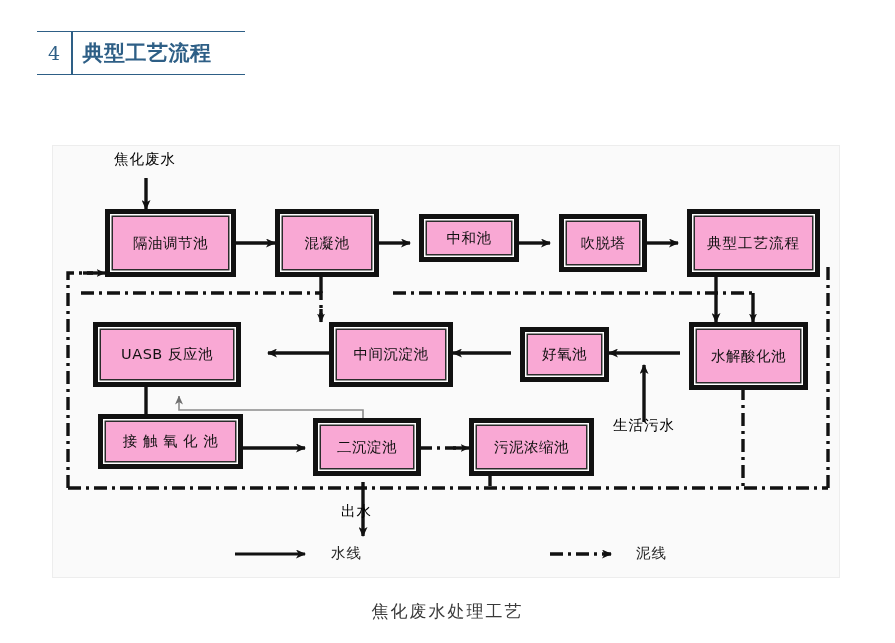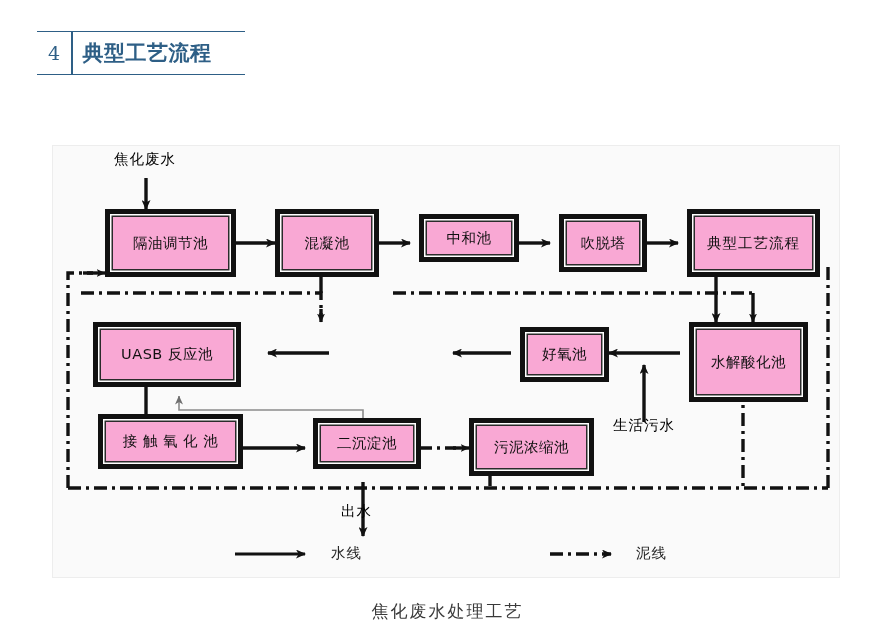--- a/index.html
+++ b/index.html
@@ -221,34 +221,37 @@
   </div>
 
   <div class="pbox wide" style="left:634px; top:63px; width:133px; height:68px;">
     <span>典型工艺流程</span>
   </div>
 
   <div class="pbox" style="left:40px; top:176px; width:148px; height:65px;">
     <span>UASB 反应池</span>
   </div>
 
+  <div class="pbox" style="left:276px; top:176px; width:124px; height:65px;">
+    <span>中间沉淀池</span>
+  </div>
 
   <div class="pbox" style="left:467px; top:181px; width:89px; height:55px;">
     <span>好氧池</span>
   </div>
 
-  <div class="pbox" style="left:636px; top:176px; width:119px; height:80px;">
+  <div class="pbox" style="left:636px; top:176px; width:119px; height:68px;">
     <span>水解酸化池</span>
   </div>
 
   <div class="pbox" style="left:45px; top:268px; width:145px; height:55px;">
     <span>接 触 氧 化 池</span>
   </div>
 
-  <div class="pbox" style="left:260px; top:272px; width:108px; height:51px;text-align:right;">
+  <div class="pbox" style="left:260px; top:272px; width:108px; height:58px;text-align:right;">
     <span>二沉淀池</span>
   </div>
 
   <div class="pbox" style="left:416px; top:272px; width:125px; height:58px;">
     <span>污泥浓缩池</span>
   </div>
 
   <div class="flabel" style="left:61px; top:6px;"><span>焦化废水</span></div>
 
   <div class="flabel" style="left:560px; top:272px;"><span>生活污水</span></div>

